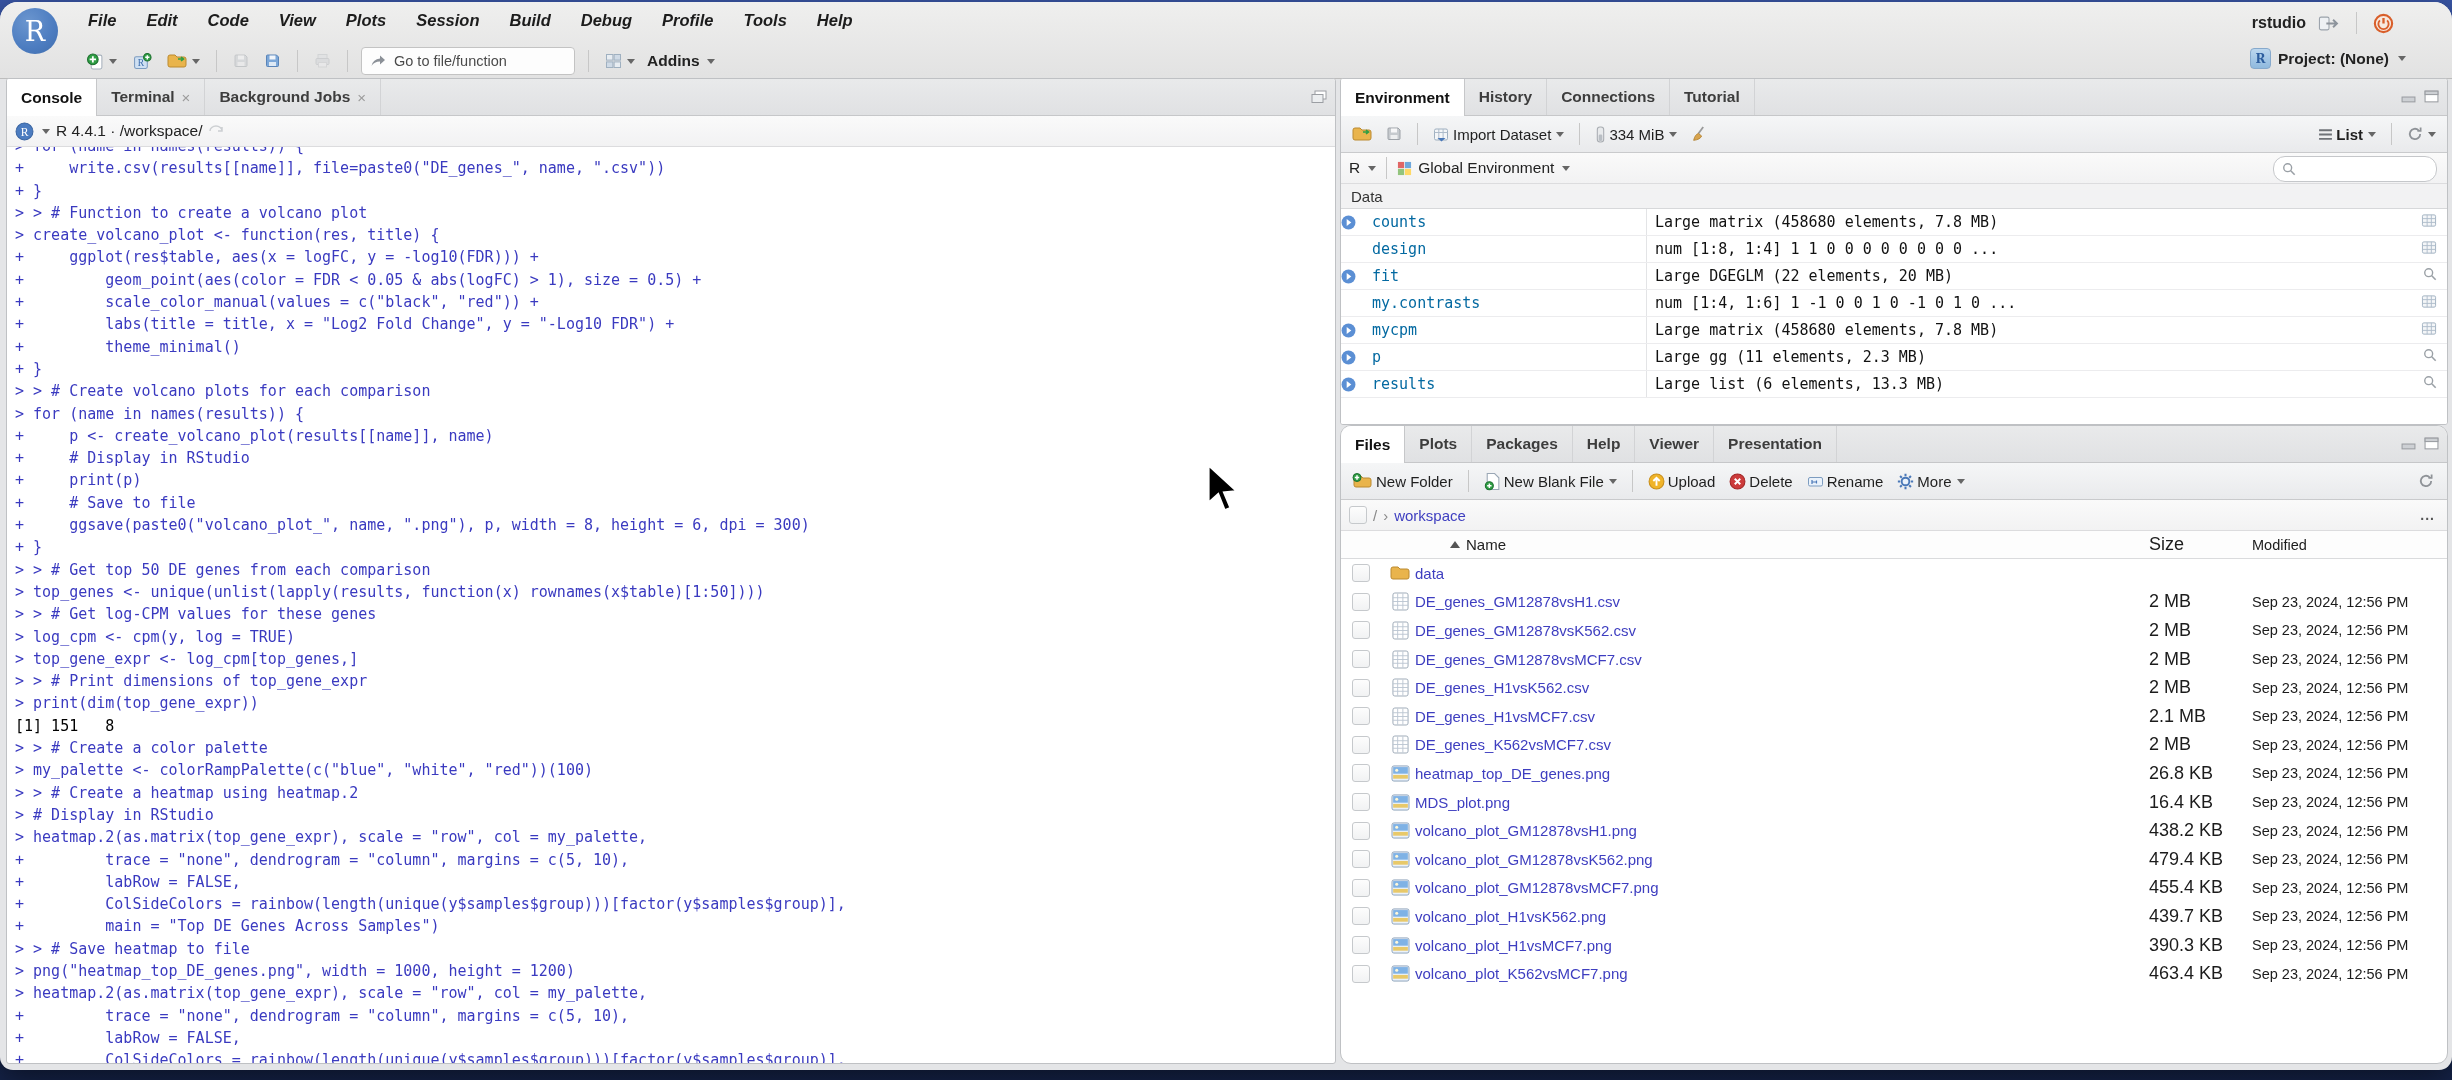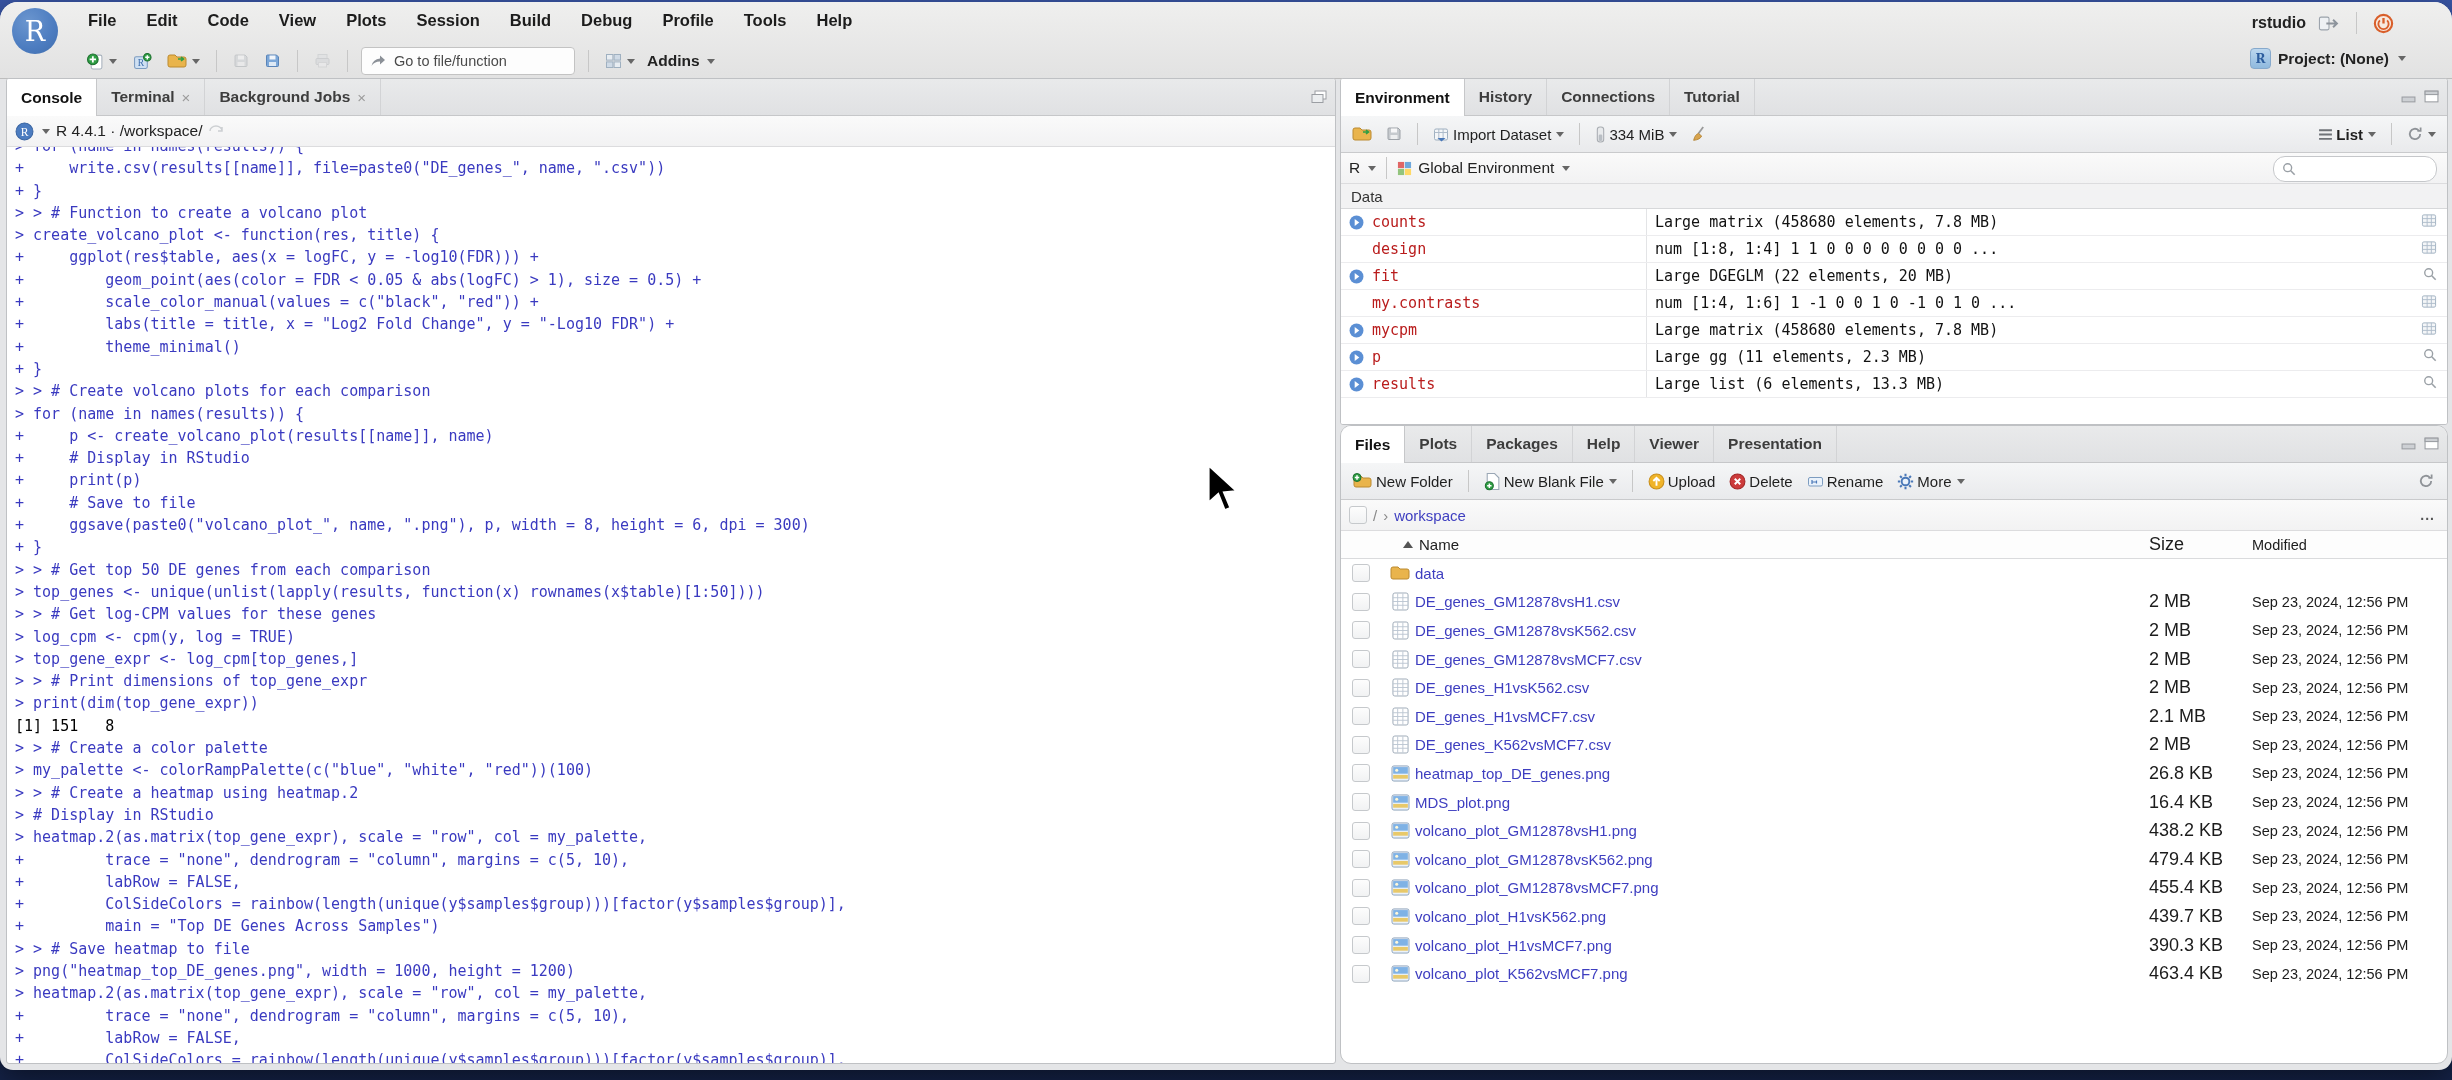--- a/index.html
+++ b/index.html
@@ -3,21 +3,21 @@
 <meta charset="utf-8">
 <style>
   html,body{margin:0;padding:0;}
   body{width:2452px;height:1080px;overflow:hidden;font-family:"Liberation Sans",sans-serif;}
   .desktop{position:relative;width:2452px;height:1080px;background:linear-gradient(180deg,#3a57a8 0%,#2c4486 40%,#152348 100%);overflow:hidden;}
   .window{position:absolute;top:2px;left:0;right:0;bottom:10px;background:#e4e5e7;border-radius:18px 18px 13px 13px;overflow:hidden;box-shadow:0 8px 30px rgba(0,0,0,.5);}
   
   .header{position:absolute;top:0;left:0;right:0;height:76px;background:linear-gradient(#efefee,#e2e2e2);border-bottom:1px solid #bdbdbd;}
   .logo{position:absolute;top:6px;left:12px;width:46px;height:46px;border-radius:50%;background:radial-gradient(circle at 35% 30%,#6b96cf,#4c7cc0 60%,#3f6cab);color:#fff;font-family:"DejaVu Serif",serif;font-size:27px;display:flex;align-items:center;justify-content:center;}
   .menubar{position:absolute;top:9px;left:88px;display:flex;gap:30px;font-size:16.5px;font-weight:600;color:#1c1c1c;}
-  .menu-item{cursor:default;}
+  .menu-item{cursor:default;font-style:italic;}
   .toolbar{position:absolute;top:44px;left:84px;display:flex;align-items:center;gap:9px;height:30px;}
   .tbtn{display:flex;align-items:center;gap:3px;padding:2px 3px;border-radius:3px;}
   .sep{width:1px;height:22px;background:#c7c7c7;margin:0 4px;}
   .caret{width:0;height:0;border-left:4px solid transparent;border-right:4px solid transparent;border-top:5px solid #666;display:inline-block;margin-left:2px;}
   .goto-box{display:flex;align-items:center;gap:6px;width:196px;height:26px;background:#fdfdfd;border:1px solid #c3c3c3;border-radius:4px;padding:0 8px;}
   .goto-box input{border:none;outline:none;background:transparent;font-size:14.5px;color:#333;width:150px;font-family:"Liberation Sans",sans-serif;}
   .goto-box input::placeholder{color:#4a4a4a;}
   .addins{display:flex;align-items:center;gap:5px;font-size:15.5px;font-weight:600;color:#222;}
   .hdr-right1{position:absolute;top:10px;right:58px;display:flex;align-items:center;gap:12px;font-size:16px;font-weight:600;color:#222;}
   .hdr-right2{position:absolute;top:46px;right:46px;display:flex;align-items:center;gap:7px;font-size:15.5px;font-weight:600;color:#222;}
@@ -41,37 +41,37 @@
   .console-pre{margin-top:-12px;font-family:"DejaVu Sans Mono",monospace;font-size:15px;line-height:22.3px;white-space:pre;}
   .cline.in{color:#3a3ac0;}
   .cline.out{color:#000;}
   .info-text{font-size:15.5px;color:#222;}
   
   .env-search{position:absolute;right:10px;top:3px;width:146px;height:24px;border:1px solid #c5c7ca;border-radius:12px;background:#fff;display:flex;align-items:center;padding:0 8px;gap:5px;}
   .env-search input{border:none;outline:none;width:105px;font-size:13px;background:transparent;}
   .data-hdr{height:24px;background:#f2f2f3;border-bottom:1px solid #d7d8da;display:flex;align-items:center;padding:0 10px;font-size:15px;color:#333;flex:none;}
   .env-rows{flex:1;overflow:hidden;background:#fff;}
   .env-row{height:26px;display:flex;align-items:center;border-bottom:1px solid #ececee;position:relative;}
-  .env-name{width:305px;display:flex;align-items:center;gap:8px;padding-left:8px;font-family:"DejaVu Sans Mono",monospace;font-size:15px;color:#b91c1c;box-sizing:border-box;}
+  .env-name{width:305px;display:flex;align-items:center;gap:16px;font-family:"DejaVu Sans Mono",monospace;font-size:15px;color:#0369a1;box-sizing:border-box;}
   .env-val{flex:1;border-left:1px solid #e3e4e6;height:100%;display:flex;align-items:center;padding-left:8px;font-family:"DejaVu Sans Mono",monospace;font-size:15px;color:#111;}
   .env-act{position:absolute;right:10px;top:4px;}
   .spacer18{width:15px;flex:none;}
   
   .crumb{font-size:15px;color:#3e3ec0;display:flex;align-items:center;gap:6px;}
   .crumb .slash{color:#888;}
   .files-colhdr{height:27px;border-bottom:1px solid #dadbdd;display:flex;align-items:center;font-size:15px;color:#222;flex:none;background:#fdfdfd;}
   .files-rows{flex:1;overflow:hidden;}
   .file-row{height:28.6px;display:flex;align-items:center;}
   .col-check{width:40px;flex:none;display:flex;justify-content:center;}
   .col-icon{width:34px;flex:none;display:flex;justify-content:flex-start;padding-left:4px;box-sizing:border-box;}
   .col-name{flex:1;font-size:15px;color:#3e3ec0;}
   .col-name.folder{color:#3e3ec0;}
   .col-size{width:103px;flex:none;font-size:18px;color:#1c1c1c;}
   .col-mod{width:195px;flex:none;font-size:14.5px;color:#1c1c1c;}
-  .hdr-name{flex:1;display:flex;align-items:center;gap:6px;padding-left:62px;box-sizing:border-box;}
+  .hdr-name{flex:1;display:flex;align-items:center;gap:6px;padding-left:62px;box-sizing:border-box;margin-left:47px;}
   .checkbox{width:16px;height:16px;border:1px solid #c6c9cc;border-radius:3px;background:linear-gradient(#fdfdfd,#f1f2f3);}
   .sort-tri{width:0;height:0;border-left:5px solid transparent;border-right:5px solid transparent;border-bottom:7px solid #555;}
   .dots{color:#555;font-weight:700;letter-spacing:1px;font-size:14px;}
   .icon{display:inline-flex;align-items:center;justify-content:center;}
   .dim{opacity:.45;}
   .cursor{position:absolute;left:1204px;top:460px;z-index:99;pointer-events:none;}
 </style>
 </head>
 <body>
 

